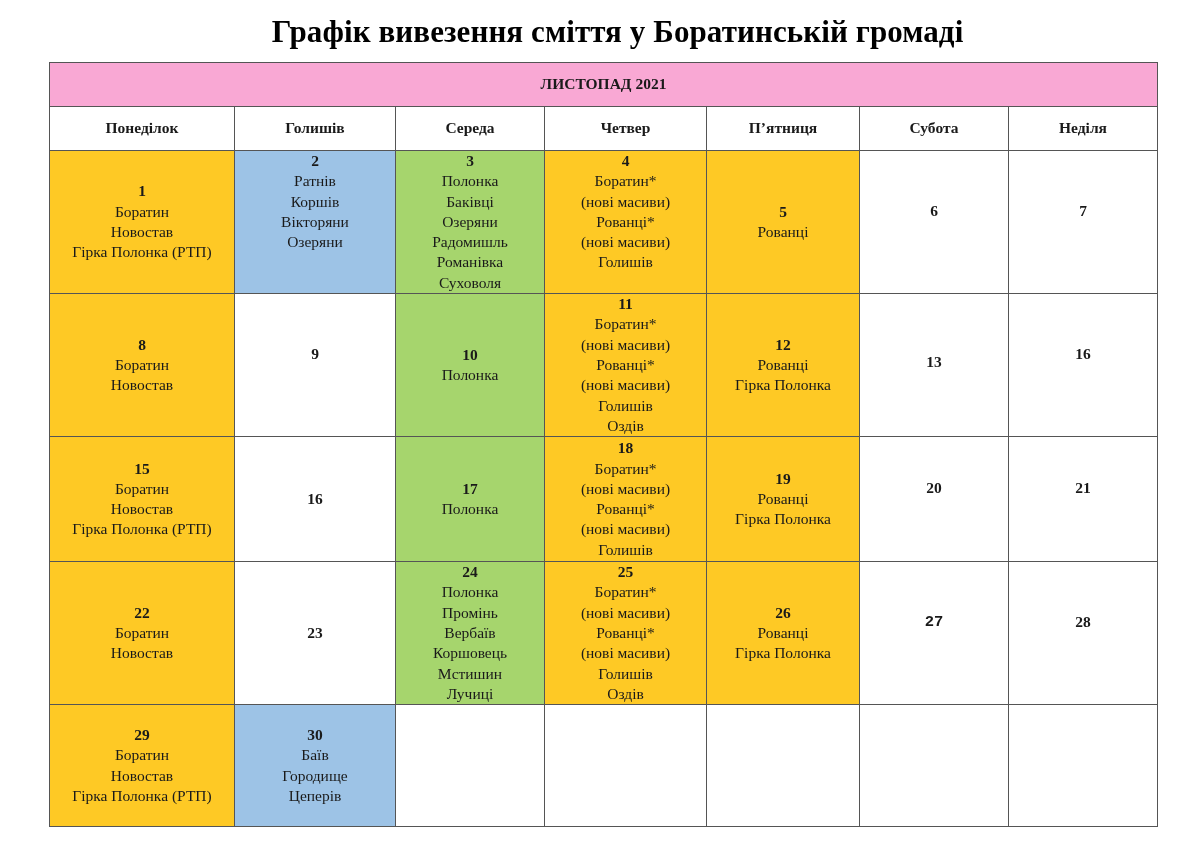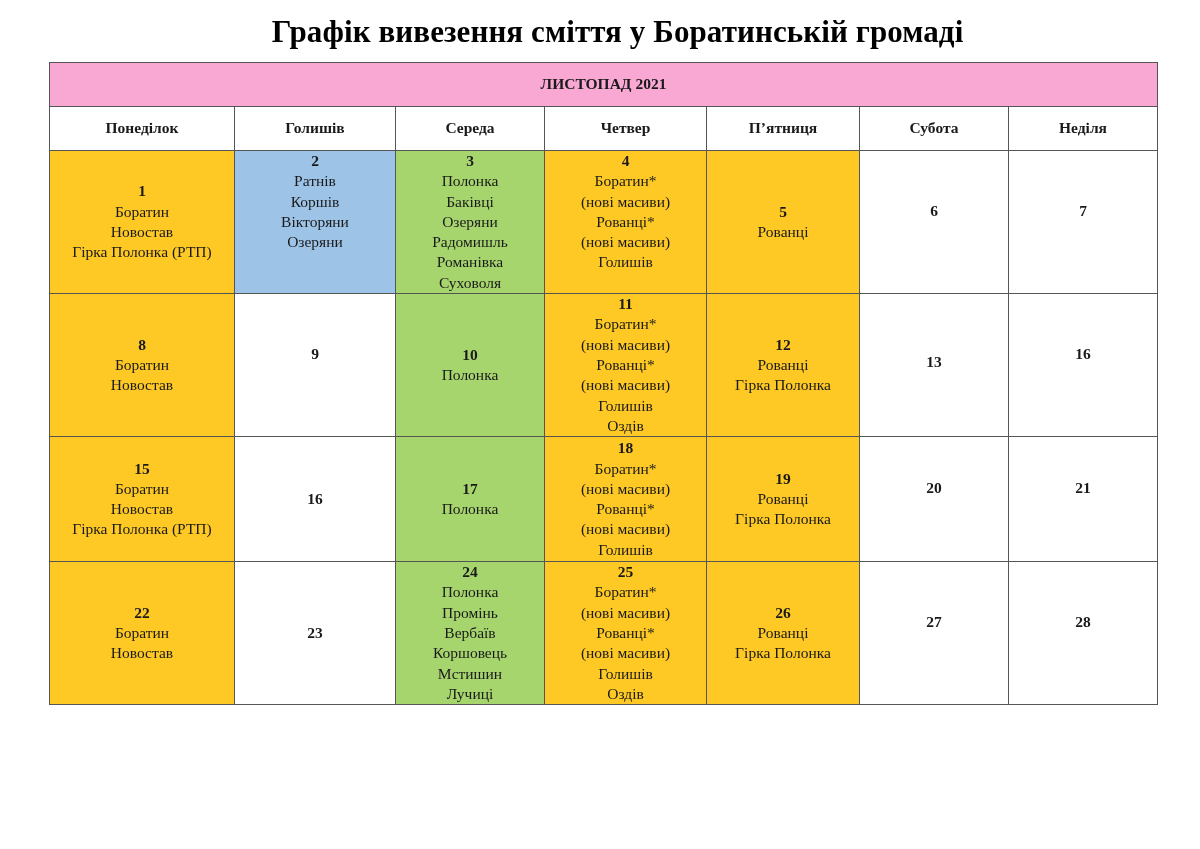--- a/index.html
+++ b/index.html
@@ -230,21 +230,40 @@
           <span class="loc">Рованці*</span>
           <span class="loc">(нові масиви)</span>
           <span class="loc">Голишів</span>
           <span class="loc">Оздів</span>
         </td>
         <td class="yellow">
           <span class="day-num">26</span>
           <span class="loc">Рованці</span>
           <span class="loc">Гірка Полонка</span>
         </td>
-        <td class="white" style="padding-bottom: 22px;">
+        <td class="white" style="padding-bottom: 22px; font-family: Liberation Mono, monospace;">
           <span class="day-num">27</span>
         </td>
         <td class="white" style="padding-bottom: 22px;">
           <span class="day-num">28</span>
         </td>
+      </tr>
+      <tr style="height: 122px;">
+        <td class="yellow">
+          <span class="day-num">29</span>
+          <span class="loc">Боратин</span>
+          <span class="loc">Новостав</span>
+          <span class="loc">Гірка Полонка (РТП)</span>
+        </td>
+        <td class="blue">
+          <span class="day-num">30</span>
+          <span class="loc">Баїв</span>
+          <span class="loc">Городище</span>
+          <span class="loc">Цеперів</span>
+        </td>
+        <td class="white"></td>
+        <td class="white"></td>
+        <td class="white"></td>
+        <td class="white"></td>
+        <td class="white"></td>
       </tr>
     </tbody>
 </table>
 
 </body></html>

